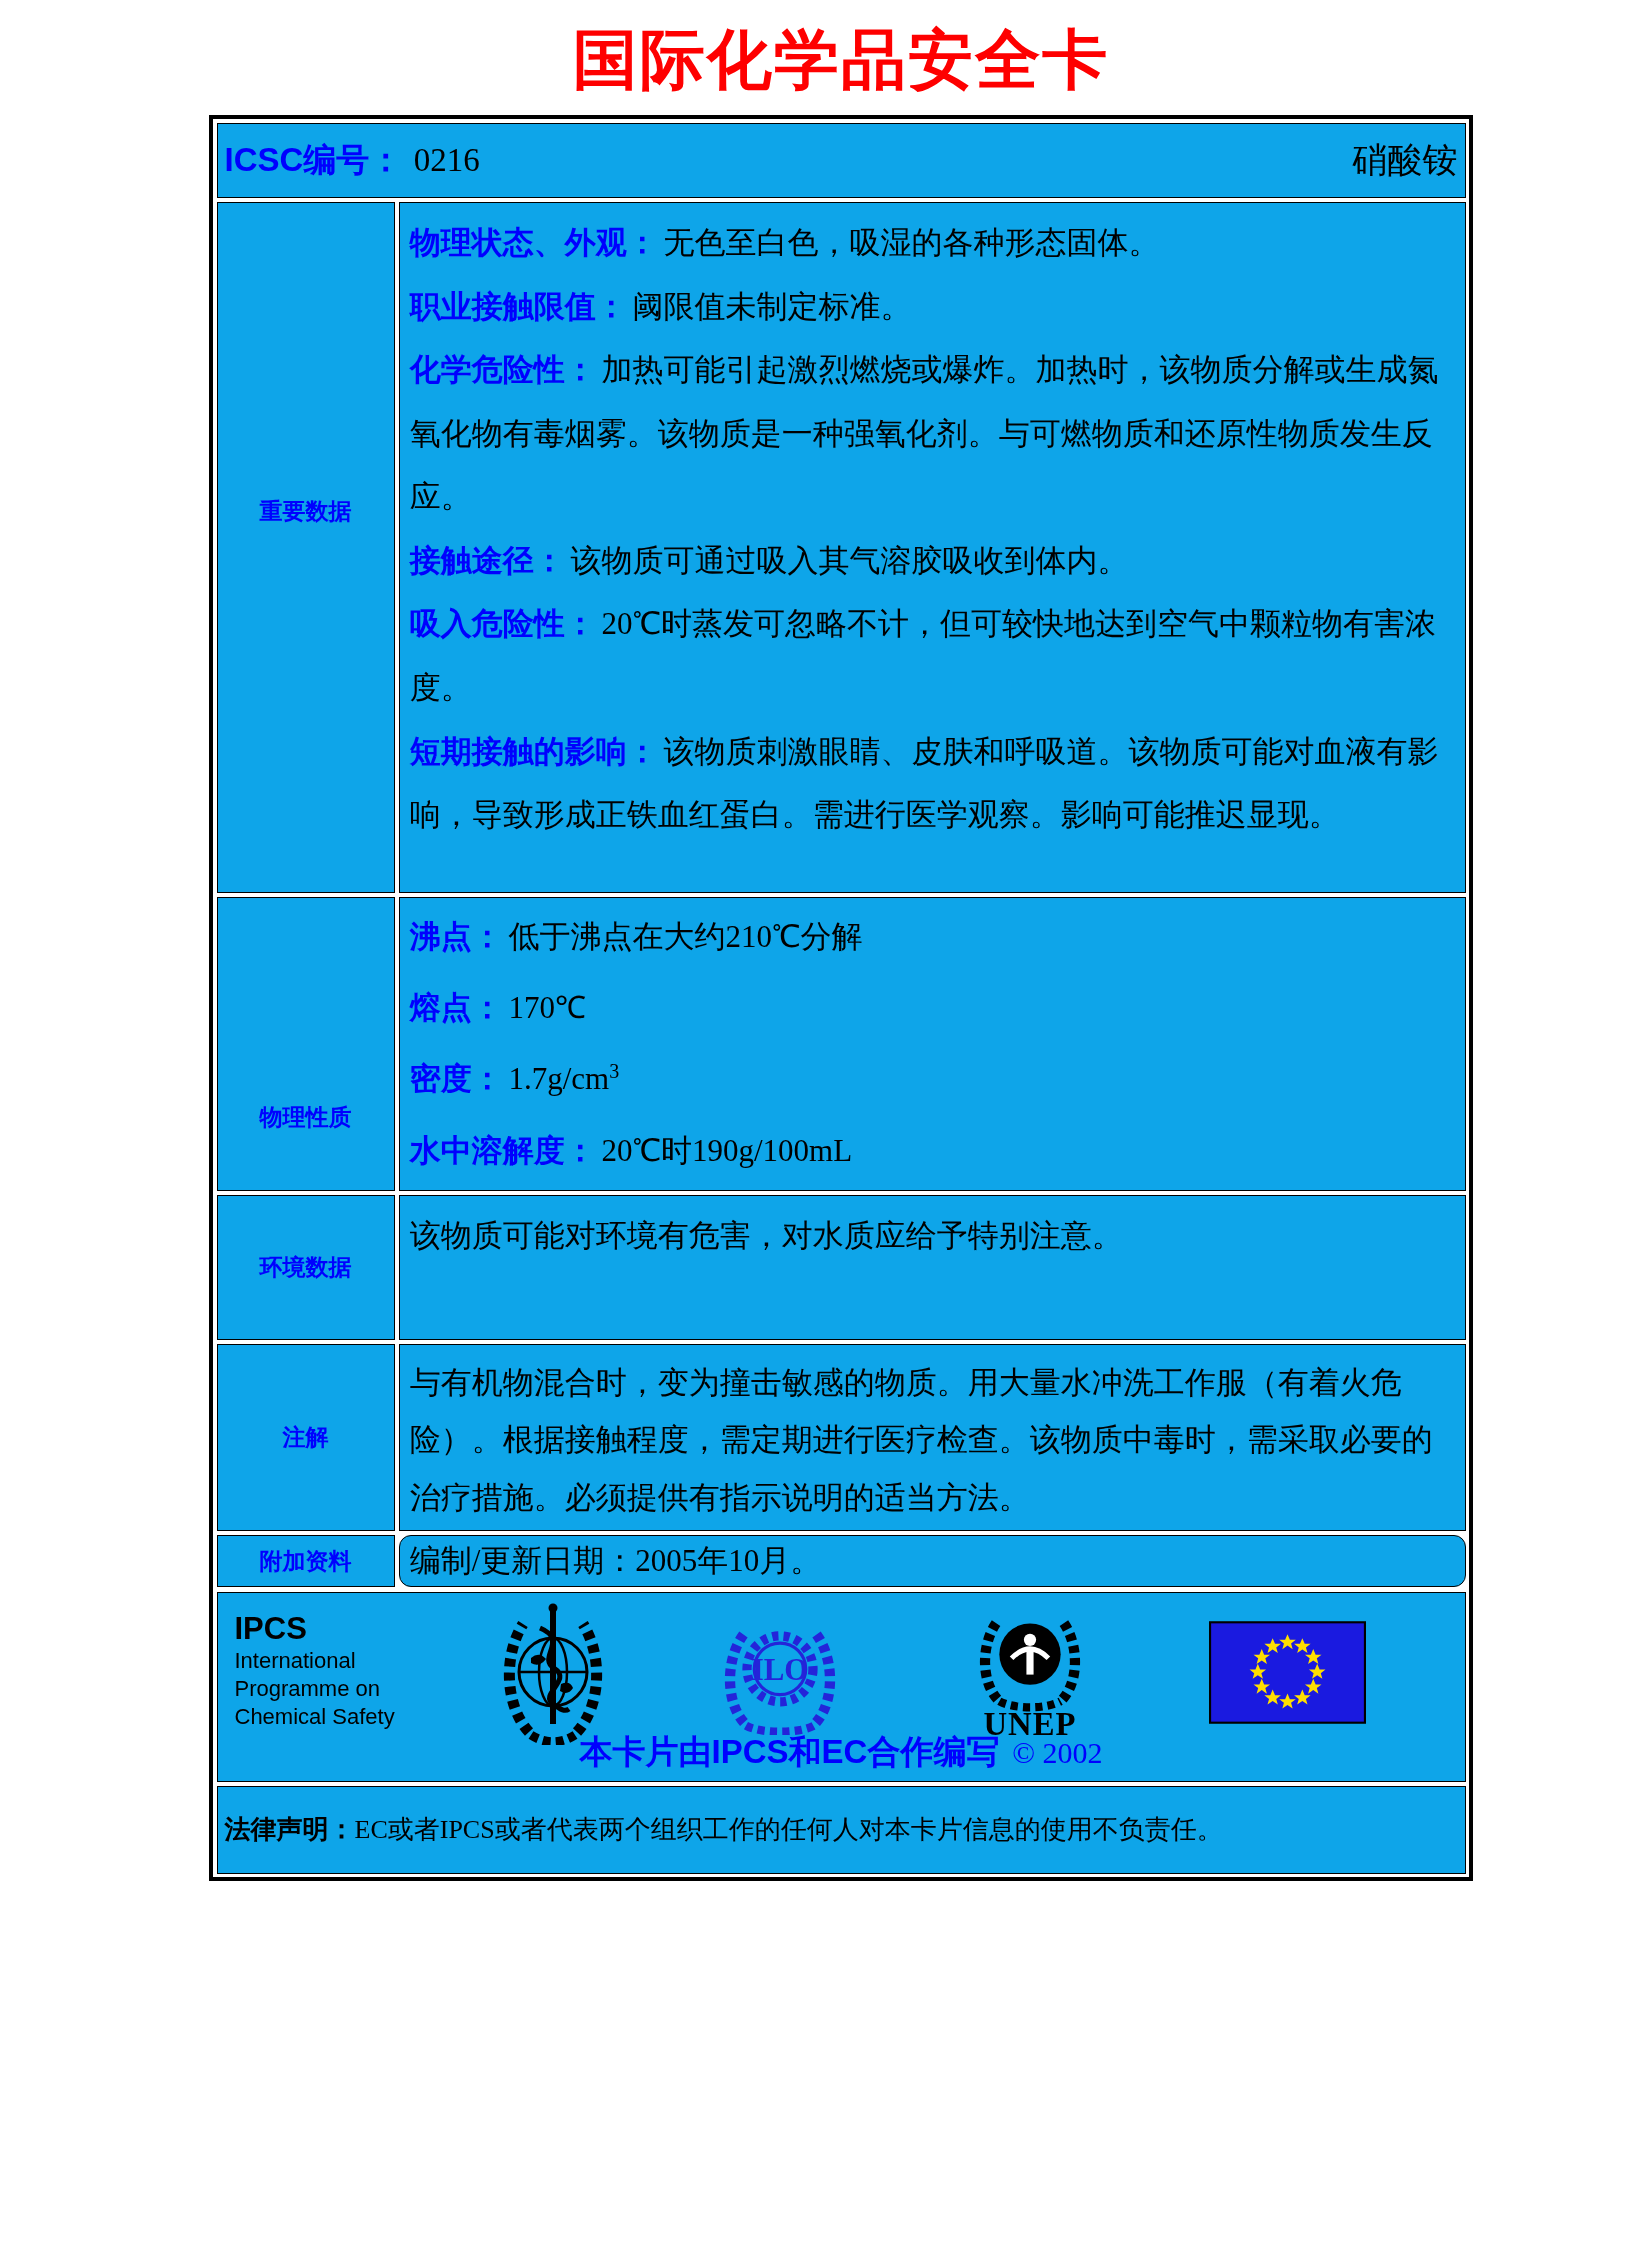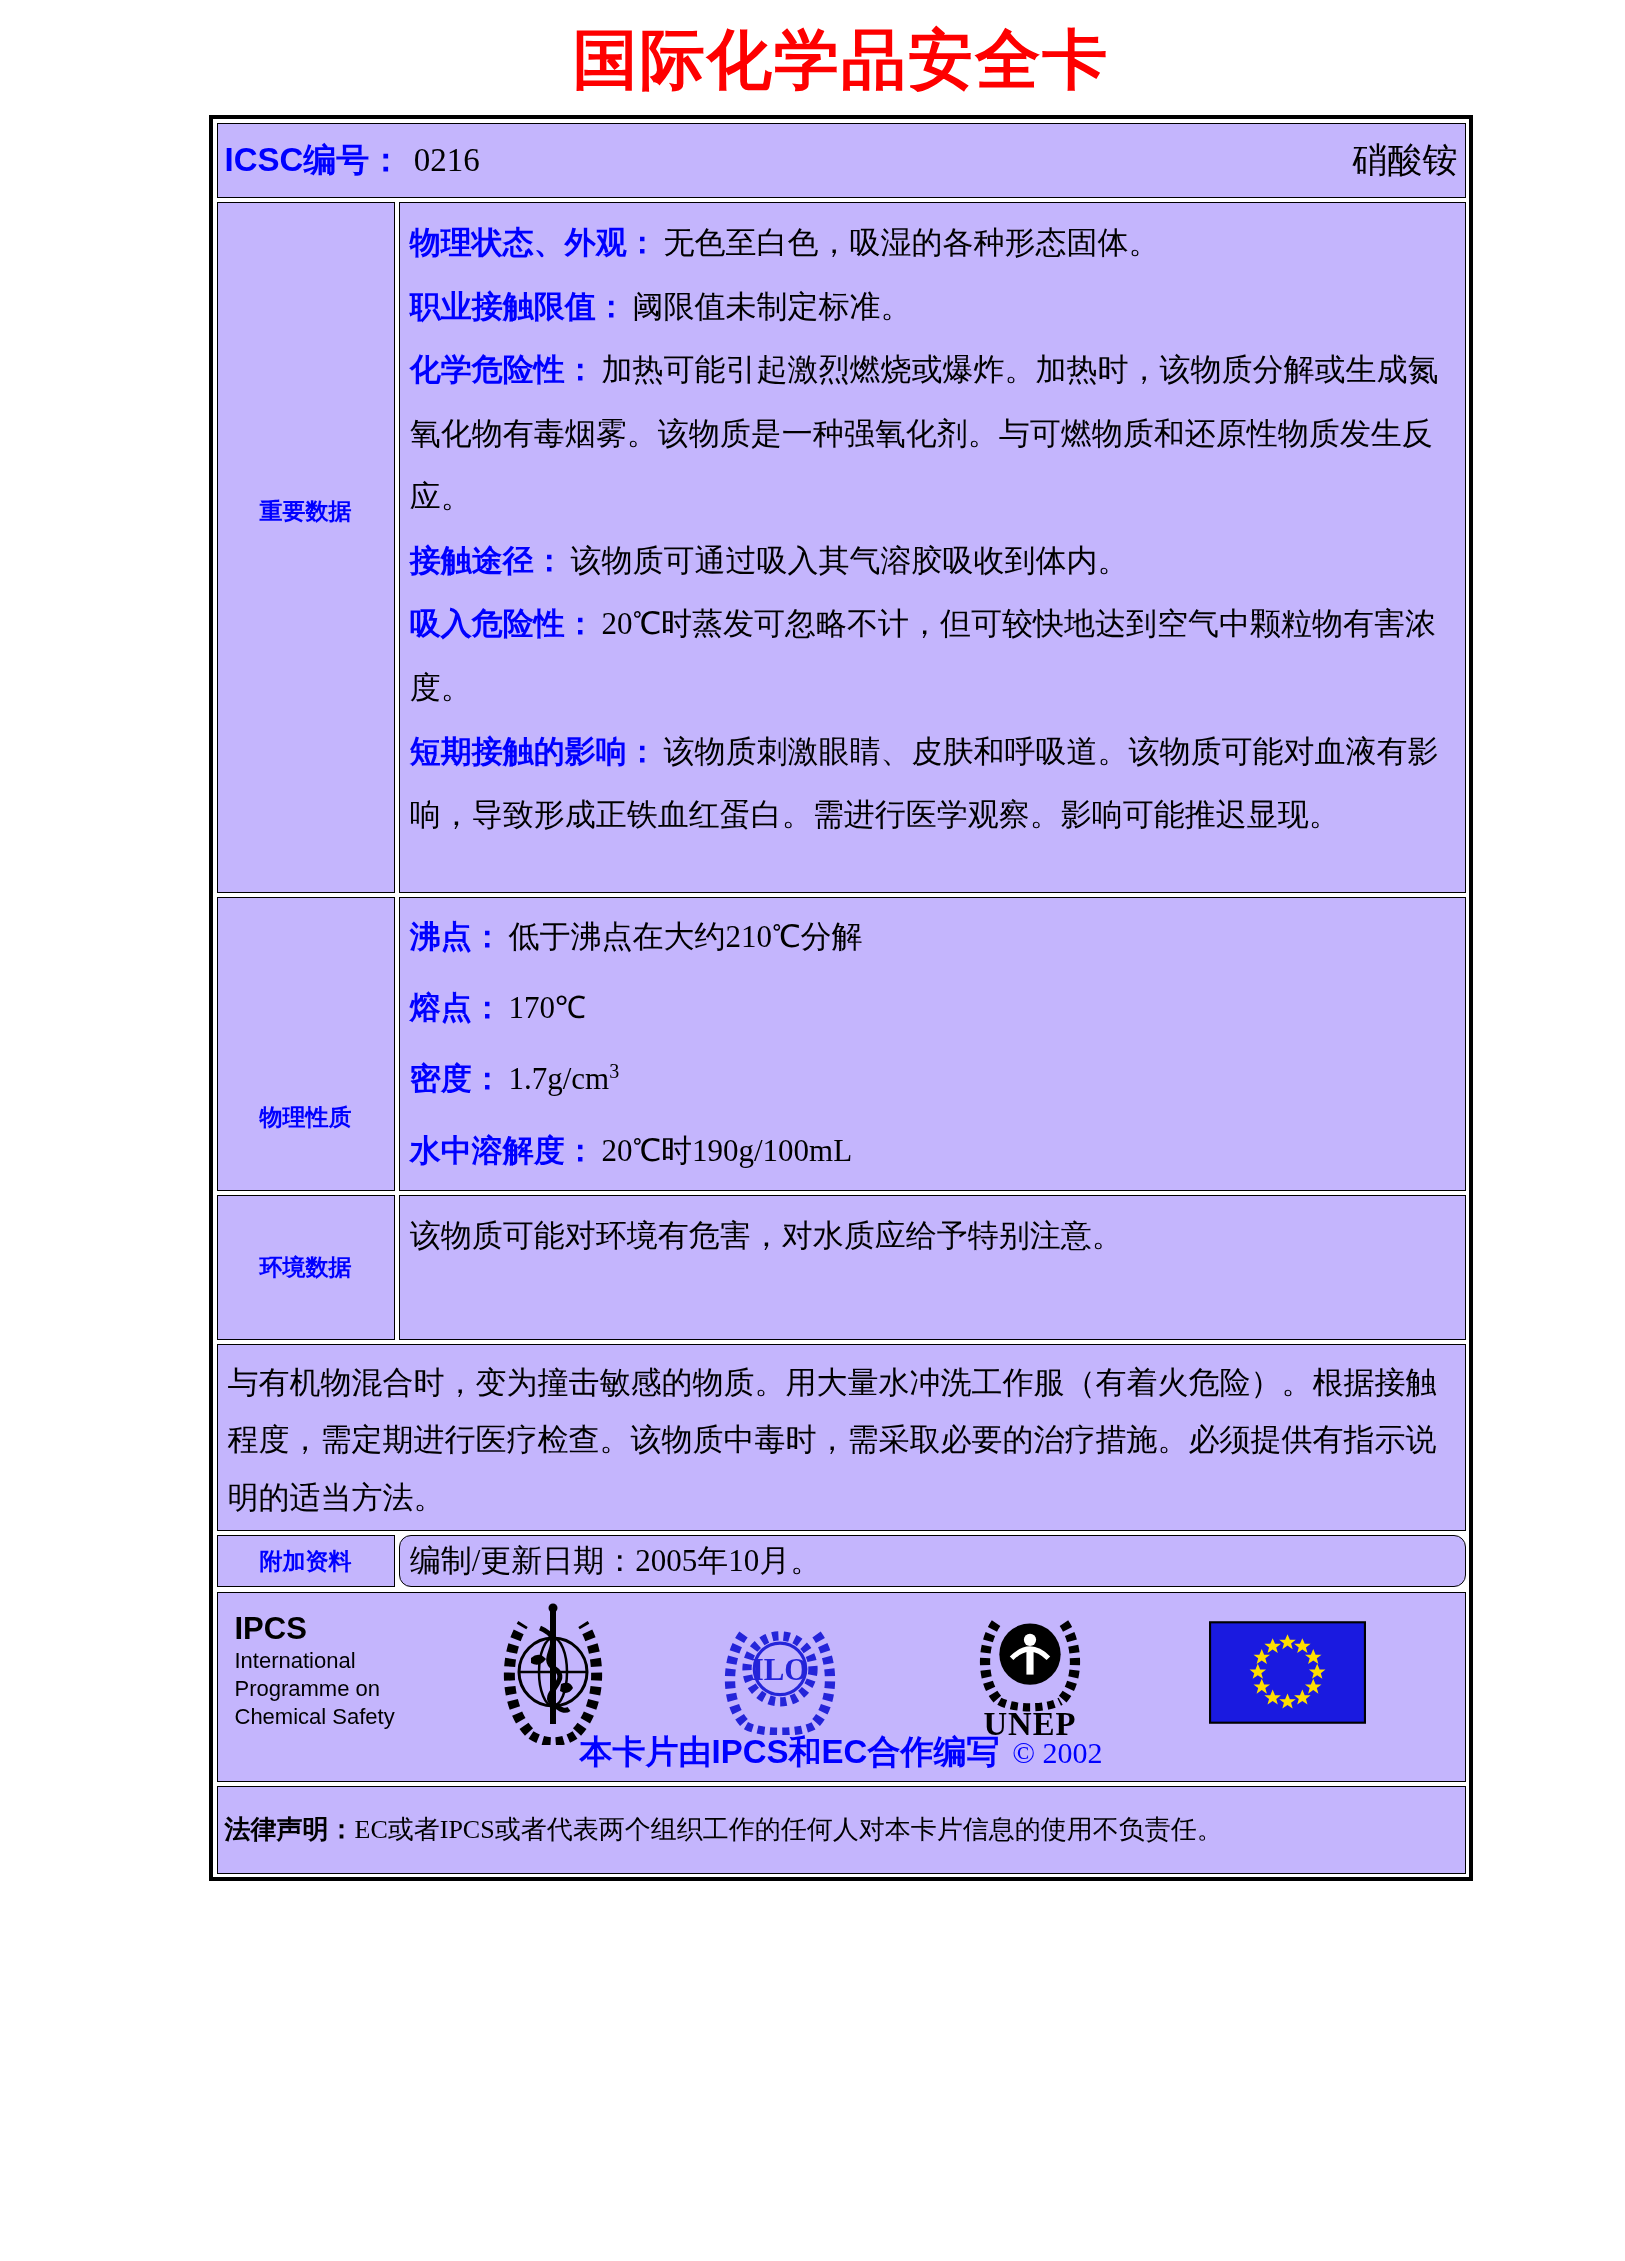--- a/index.html
+++ b/index.html
@@ -13,21 +13,21 @@
     font-size:65px;line-height:1.05;color:#fe0000;letter-spacing:2.1px;
   }
 
   
   .card{
     position:absolute;left:209px;top:115px;width:1264px;
     box-sizing:border-box;border:4.2px solid #000;background:#fff;
     padding:3.5px;display:flex;flex-direction:column;gap:4.2px;
   }
   .row{display:flex;gap:4.2px;}
-  .cell{border:1.4px solid #000;box-sizing:border-box;background:#c4b5fd;}
+  .cell{border:1.4px solid #000;box-sizing:border-box;background:#0ea5e9;}
 
   .lbl-cell{
     flex:0 0 178px;display:flex;align-items:center;justify-content:center;
     font-family:"Liberation Sans",sans-serif;font-weight:bold;
     color:#0000ff;font-size:23px;text-align:center;
   }
   .body-cell{
     flex:1;font-family:"Liberation Serif",serif;font-size:31px;
     padding:4.2px 10px;
   }
@@ -129,20 +129,21 @@
   </div>
 
   <div class="row r-env">
     <div class="cell lbl-cell">环境数据</div>
     <div class="cell body-cell">
       <span>该物质可能对环境有危害，对水质应给予特别注意。</span>
     </div>
   </div>
 
   <div class="row r-notes">
+    <div class="cell lbl-cell">注解</div>
     <div class="cell body-cell">
       <span>与有机物混合时，变为撞击敏感的物质。用大量水冲洗工作服（有着火危险）。根据接触程度，需定期进行医疗检查。该物质中毒时，需采取必要的治疗措施。必须提供有指示说明的适当方法。</span>
     </div>
   </div>
 
   <div class="row r-additional">
     <div class="cell lbl-cell">附加资料</div>
     <div class="cell body-cell">
       <span>编制/更新日期：2005年10月。</span>
     </div>

